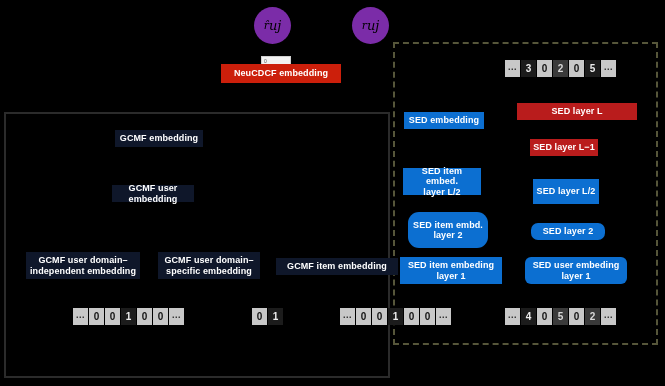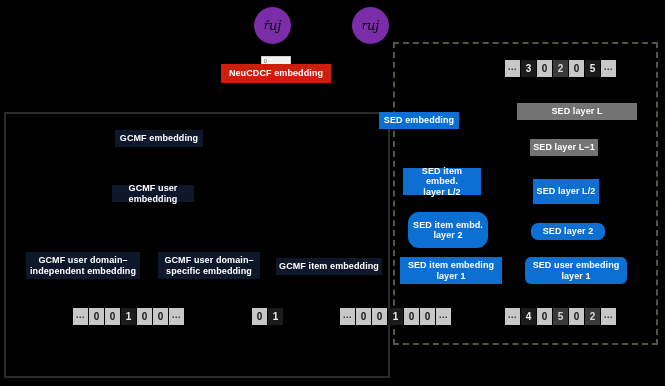--- a/index.html
+++ b/index.html
@@ -43,21 +43,21 @@
     font-size: 9px;
     font-weight: bold;
     line-height: 1.15;
     letter-spacing: 0.1px;
     padding: 1px 3px;
     white-space: pre-line;
   }
   .node.green  { background: #0f172a; }
   .node.red    { background: #cc1f0b; }
   .node.blue   { background: #0c6fd1; }
-  .node.pink   { background: #737373; }
+  .node.pink   { background: #b91c1c; }
 
   
   .circle {
     position: absolute;
     border-radius: 50%;
     background: #7b2ca8;
     display: flex;
     align-items: center;
     justify-content: center;
     color: #000000;
@@ -123,21 +123,21 @@
 
   <div class="circle" style="left:352px; top:7px; width:37px; height:37px;">
     <span>r</span>
       <sub>uj</sub>
   </div>
 
   <div class="ghost-box" style="left:261px; top:56px; width:30px; height:10px;">
     <span>0</span>
   </div>
 
-  <div class="node red" style="left:221px; top:64px; width:110px; height:19px;">
+  <div class="node red" style="left:221px; top:64px; width:120px; height:19px;">
     <span>NeuCDCF embedding</span>
   </div>
 
   <div class="node green" style="left:115px; top:130px; width:88px; height:17px;">
     <span>GCMF embedding</span>
   </div>
 
   <div class="node green" style="left:112px; top:185px; width:82px; height:17px;">
     <span>GCMF user embedding</span>
   </div>
@@ -145,25 +145,25 @@
   <div class="node green" style="left:26px; top:252px; width:114px; height:27px;">
     <span>GCMF user domain–
 independent embedding</span>
   </div>
 
   <div class="node green" style="left:158px; top:252px; width:102px; height:27px;">
     <span>GCMF user domain–
 specific embedding</span>
   </div>
 
-  <div class="node green" style="left:276px; top:258px; width:106px; height:17px;">
+  <div class="node green" style="left:276px; top:258px; width:122px; height:17px;">
     <span>GCMF item embedding</span>
   </div>
 
-  <div class="node blue" style="left:379px; top:112px; width:80px; height:17px;">
+  <div class="node blue" style="left:404px; top:112px; width:80px; height:17px;">
     <span>SED embedding</span>
   </div>
 
   <div class="node pink" style="left:517px; top:103px; width:120px; height:17px;">
     <span>SED layer L</span>
   </div>
 
   <div class="node pink" style="left:530px; top:139px; width:68px; height:17px;">
     <span>SED layer L−1</span>
   </div>

